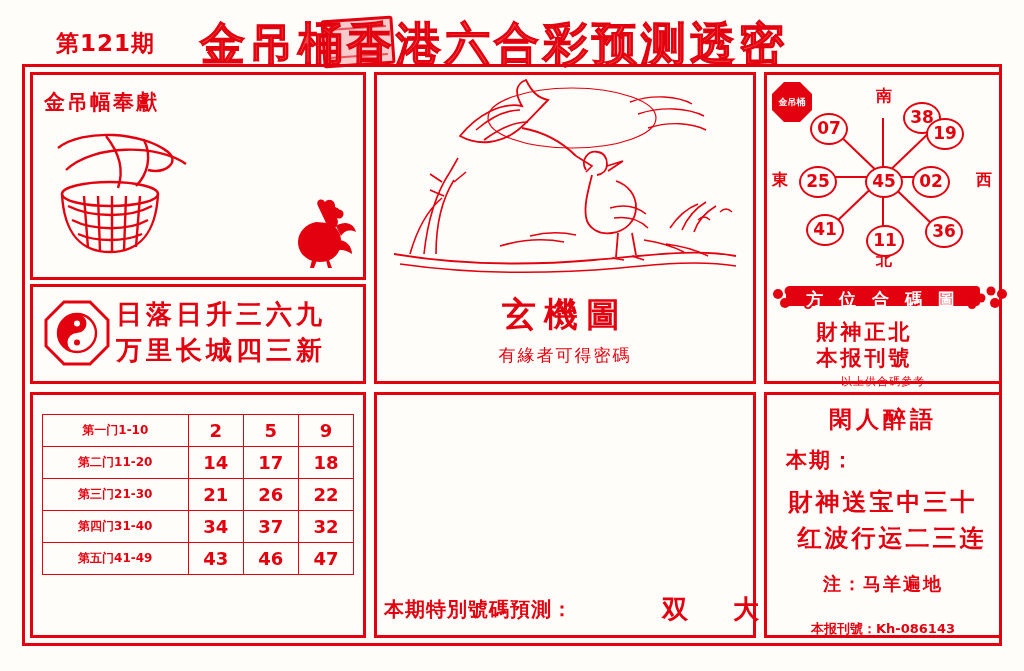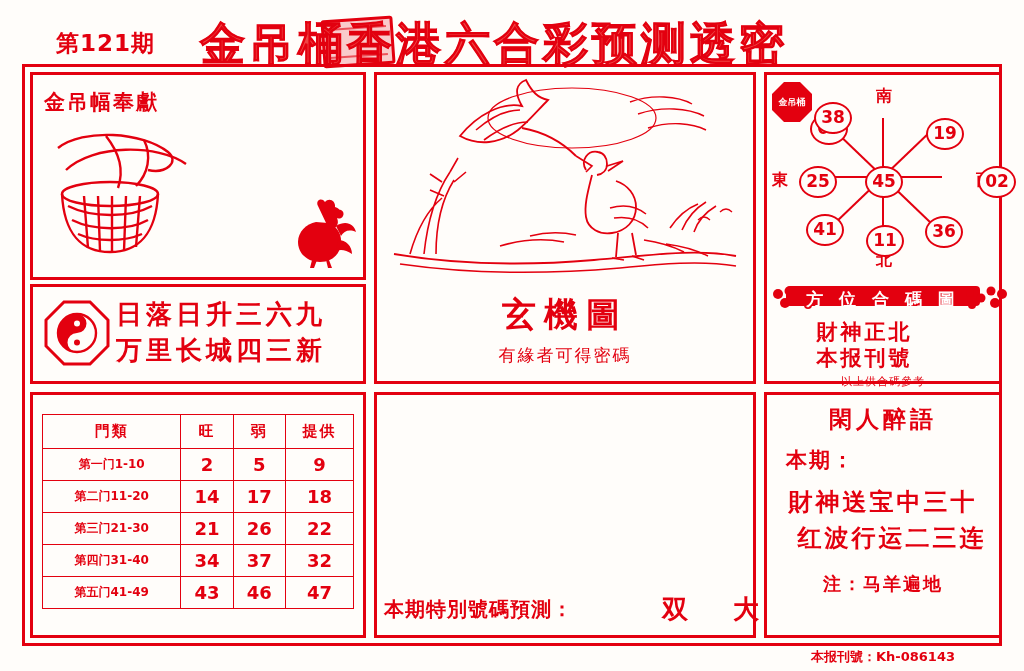--- a/index.html
+++ b/index.html
@@ -144,21 +144,21 @@
     position:absolute;left:764px;top:522px;width:256px;text-align:center;
     font-size:24px;font-weight:bold;letter-spacing:3px;
   }
   .w-note{
     position:absolute;left:764px;top:572px;width:238px;text-align:center;
     font-size:18px;font-weight:bold;letter-spacing:2px;
   }
   .w-note .nm{letter-spacing:2px;}
   .serial{
     position:absolute;left:764px;top:620px;width:238px;text-align:center;
-    font-size:13px;font-weight:bold;letter-spacing:0px;margin-top:28px;
+    font-size:13px;font-weight:bold;letter-spacing:0px;
   }
 
   
   .cnum{
     position:absolute;width:34px;height:28px;border:2px solid #e3000f;border-radius:50%;
     text-align:center;line-height:26px;font-size:17px;font-weight:bold;background:#fffdfa;
   }
   .cdir{position:absolute;font-size:16px;font-weight:bold;}
   .octagon{
     position:absolute;left:0px;top:8px;width:40px;height:40px;
@@ -223,26 +223,20 @@
     <circle cx="33" cy="42.5" r="3" fill="#e3000f"></circle>
   </svg>
   <div class="couplet">
     <div>日落日升三六九</div>
     <div>万里长城四三新</div>
   </div>
 
   <div class="cell box-table"></div>
   <table class="num">
     <tbody>
-        <tr>
-      <th>門類</th>
-      <th>旺</th>
-      <th>弱</th>
-      <th>提供</th>
-    </tr>
     <tr>
       <td class="lab">第一门1-10</td>
       <td class="val">2</td>
       <td class="val">5</td>
       <td class="val">9</td>
     </tr>
     <tr>
       <td class="lab">第二门11-20</td>
       <td class="val">14</td>
       <td class="val">17</td>
@@ -324,25 +318,25 @@
   <div class="octagon" style="position:absolute;left:772px;top:82px;">
     <b>金吊桶</b>
   </div>
 
   <div class="cdir" style="left:876px;top:86px;">南</div>
   <div class="cdir" style="left:876px;top:250px;">北</div>
   <div class="cdir" style="left:772px;top:170px;">東</div>
   <div class="cdir" style="left:976px;top:170px;">西</div>
 
   <div class="cnum" style="left:810px;top:113px;">07</div>
-  <div class="cnum" style="left:814px;top:102px;">38</div>
+  <div class="cnum" style="left:903px;top:102px;">38</div>
   <div class="cnum" style="left:926px;top:118px;">19</div>
   <div class="cnum" style="left:799px;top:166px;">25</div>
   <div class="cnum" style="left:865px;top:166px;">45</div>
-  <div class="cnum" style="left:978px;top:166px;">02</div>
+  <div class="cnum" style="left:912px;top:166px;">02</div>
   <div class="cnum" style="left:806px;top:214px;">41</div>
   <div class="cnum" style="left:866px;top:225px;">11</div>
   <div class="cnum" style="left:925px;top:216px;">36</div>
 
   <svg class="cflower cf-left" viewBox="0 0 50 26">
     <g fill="#e3000f">
       <circle cx="8" cy="8" r="5"></circle>
         <circle cx="19" cy="5" r="4.5"></circle>
         <circle cx="15" cy="17" r="5"></circle>
       <circle cx="29" cy="12" r="4.5"></circle>

